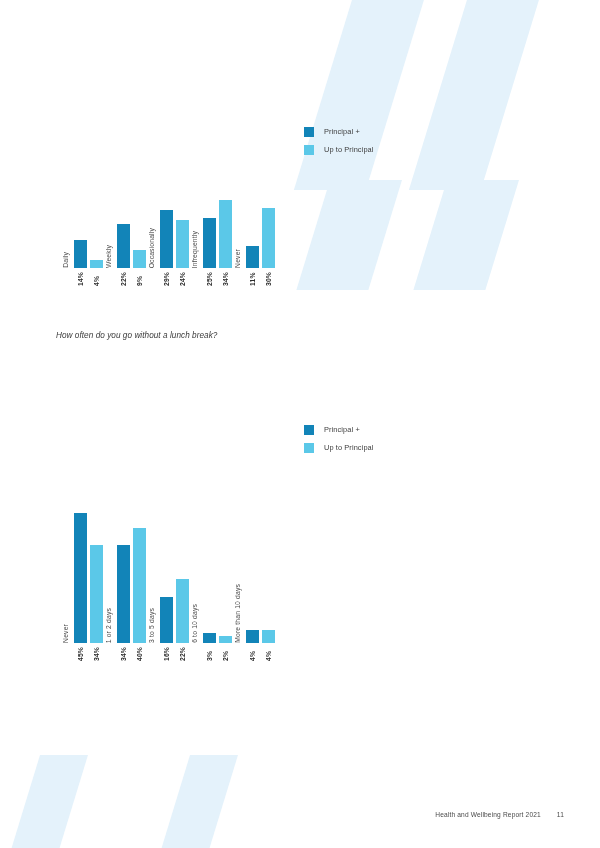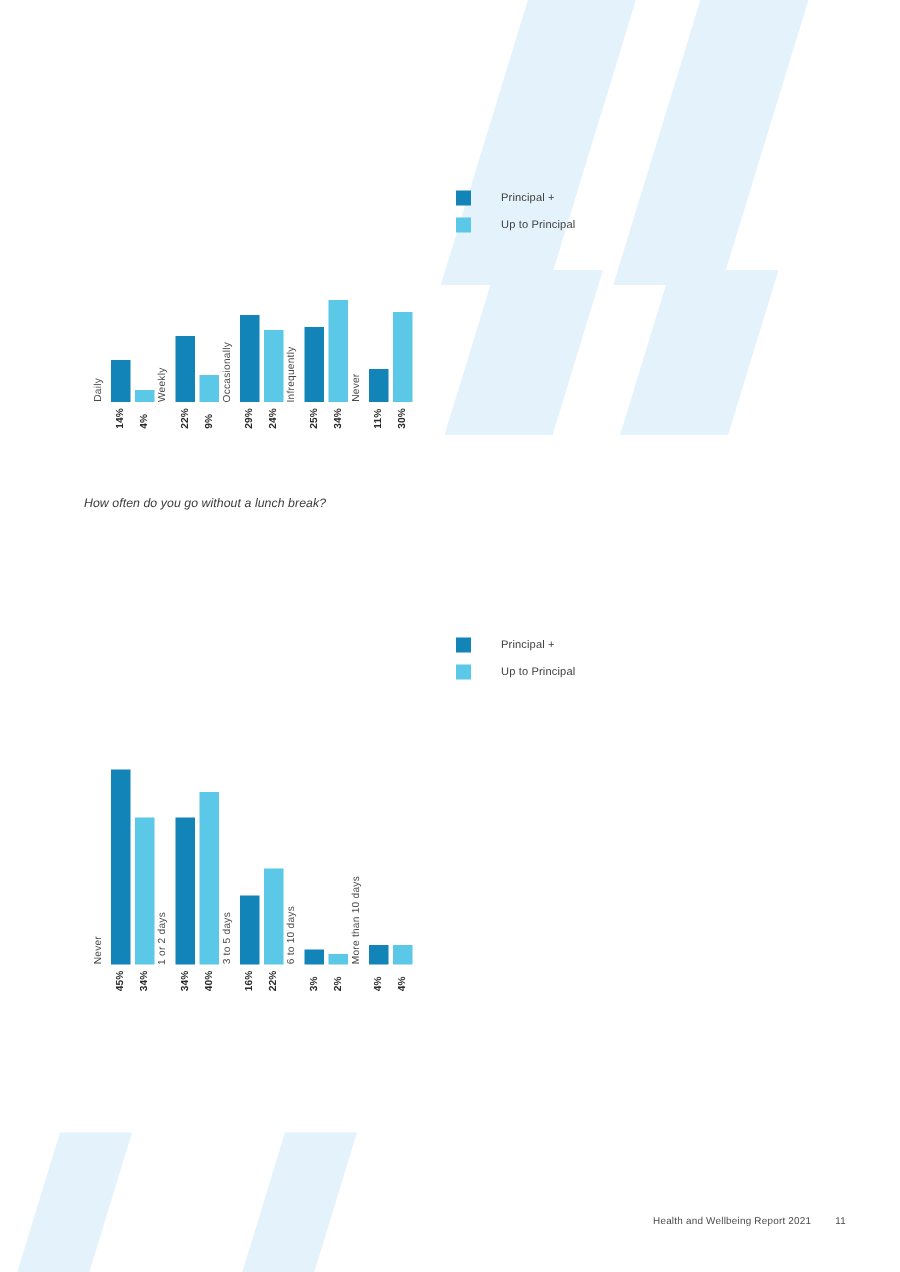--- a/index.html
+++ b/index.html
@@ -43,21 +43,21 @@
 
   .legend {
     position: absolute;
     display: flex;
     flex-direction: column;
     gap: 7px;
   }
   .legend-row {
     display: flex;
     align-items: center;
-    gap: 20px;
+    gap: 10px;
     height: 11px;
   }
   .legend-swatch {
     width: 10px;
     height: 10px;
     flex: 0 0 10px;
   }
   .legend-label {
     font-size: 7.4px;
     color: #3d3d3d;

